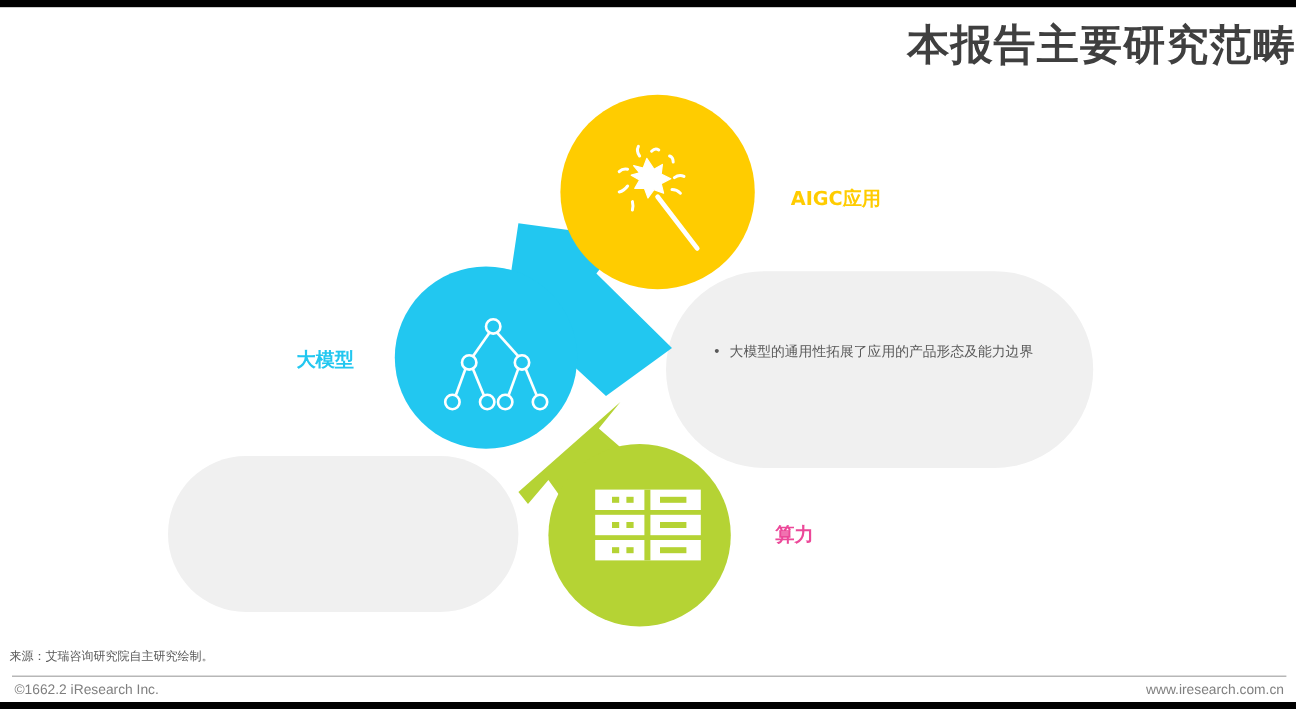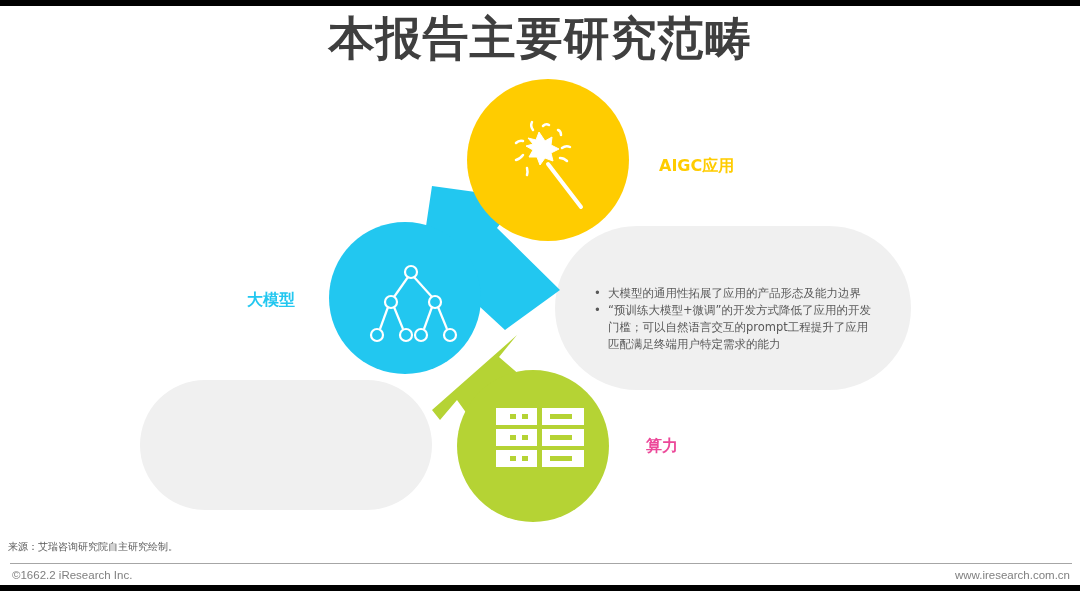--- a/index.html
+++ b/index.html
@@ -4,22 +4,22 @@
 <style>
   html, body { margin: 0; padding: 0; }
   body {
     width: 1080px; height: 591px; position: relative; overflow: hidden;
     background: #ffffff;
     font-family: "DejaVu Sans", "Liberation Sans", sans-serif;
   }
   .topbar { position: absolute; left: 0; top: 0; width: 1080px; height: 6px; background: #000; }
   .bottombar { position: absolute; left: 0; top: 585px; width: 1080px; height: 6px; background: #000; }
   .title {
-    position: absolute; left: 0; top: 12px; width: 1080px; text-align: center;
-    font-size: 46px; font-weight: bold; color: #3f3f3f; letter-spacing: 1px;
+    position: absolute; left: 0; top: 12px; width: 1080px; text-align: right;
+    font-size: 35px; font-weight: bold; color: #3f3f3f; letter-spacing: 1px;
     line-height: 52px;
   }
   .diagram { position: absolute; left: 0; top: 0; width: 1080px; height: 541px; padding-left: 36px; }
   .bubble {
     position: absolute; background: #f0f0f0; border-radius: 999px;
   }
   .bubble-text {
     position: absolute; font-size: 11.5px; color: #595959; line-height: 17px;
   }
   .bubble-text ul { margin: 11px; padding: 0; list-style: none; }
@@ -127,21 +127,20 @@
     </g>
   </svg>
 
   <div class="label" style="left:659px; top:156px; color:#FFCC00;">AIGC应用</div>
   <div class="label" style="left:247px; top:290px; color:#22C7F0;">大模型</div>
   <div class="label" style="left:646px; top:436px; color:#ec4899;">算力</div>
 
   <div class="bubble-text" style="left:583px; top:274px; width:300px;">
     <ul>
       <li>大模型的通用性拓展了应用的产品形态及能力边界</li>
-      <li>“预训练大模型+微调”的开发方式降低了应用的开发门槛；可以自然语言交互的prompt工程提升了应用匹配满足终端用户特定需求的能力</li>
     </ul>
   </div>
 </div>
 
 <div class="source">来源：艾瑞咨询研究院自主研究绘制。</div>
 <div class="divider"></div>
 <div class="footer-left">©1662.2 iResearch Inc.</div>
 <div class="footer-right">www.iresearch.com.cn</div>
 
 <div class="bottombar"></div>

